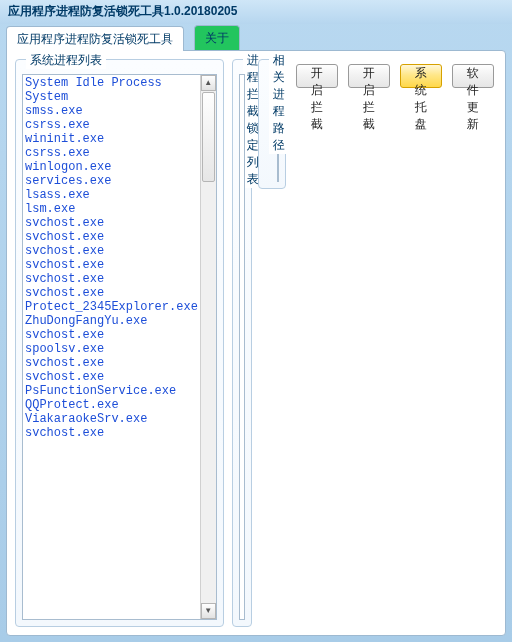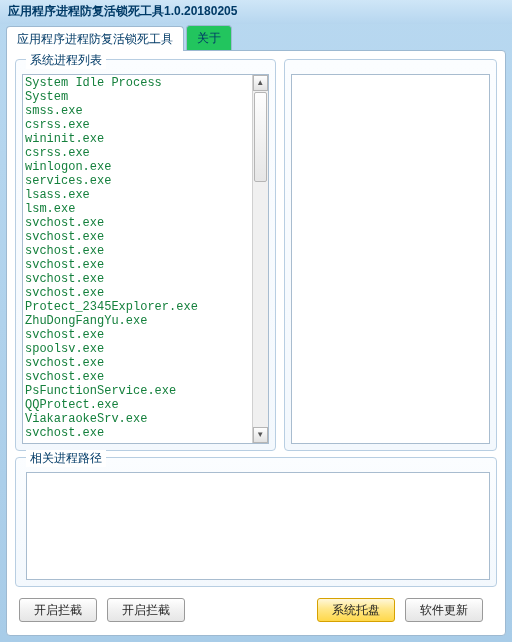--- a/index.html
+++ b/index.html
@@ -16,21 +16,21 @@
     font-size: 12px;
     font-weight: bold;
     color: #003a66;
     background: linear-gradient(to bottom, #cfe6f7, #b6d6ef);
   }
   .tabbar {
     height: 26px;
     display: flex;
     align-items: flex-end;
     padding: 0 6px;
-    gap: 0;
+    gap: 8px;
     font-family: Liberation Mono, monospace;
   }
   .tab {
     font-size: 12px;
     padding: 4px 10px 3px 10px;
     border: 1px solid #9db9d1;
     border-bottom: none;
     border-radius: 4px 4px 0 0;
     background: #22c55e;
     color: #003a66;
@@ -44,21 +44,21 @@
     z-index: 2;
   }
   .client {
     flex: 1 1 auto;
     margin: 0 6px 6px 6px;
     background: #ffffff;
     border: 1px solid #9db9d1;
     border-radius: 0 4px 4px 4px;
     padding: 8px;
     display: flex;
-    flex-direction: column;
+    flex-direction: row;
     gap: 6px;
   }
   .row-top {
     flex: 1 1 auto;
     display: flex;
     gap: 8px;
     min-height: 0;
   }
   .groupbox {
     border: 1px solid #b8cee2;
@@ -89,21 +89,21 @@
     min-height: 0;
   }
   .listbox {
     flex: 1 1 auto;
     overflow: hidden;
     font-family: "SimSun", "Courier New", monospace;
     font-size: 12px;
     line-height: 14px;
     padding: 1px 2px;
     white-space: pre;
-    color: #15803d;
+    color: #1d4ed8;
   }
   .scrollbar {
     width: 16px;
     background: #f0f0f0;
     border-left: 1px solid #d0d0d0;
     position: relative;
   }
   .sb-btn {
     position: absolute;
     left: 0; right: 0;
@@ -121,21 +121,21 @@
     position: absolute;
     left: 1px; right: 1px;
     top: 17px;
     height: 90px;
     background: linear-gradient(to bottom, #fefefe, #e6e6e6);
     border: 1px solid #b5b5b5;
     border-radius: 2px;
   }
   .gb-path {
     height: 130px;
-    padding: 12px 4px 4px 8px;
+    padding: 12px 4px 4px 16px;
   }
   .pathbox {
     flex: 1 1 auto;
     margin: 2px;
     border: 1px solid #a8bccf;
     background: #ffffff;
   }
   .buttonbar {
     height: 34px;
     display: flex;
@@ -182,20 +182,21 @@
         <div class="listbox" id="process-list"><span class="proc-item">System Idle Process</span><span class="proc-item">System</span><span class="proc-item">smss.exe</span><span class="proc-item">csrss.exe</span><span class="proc-item">wininit.exe</span><span class="proc-item">csrss.exe</span><span class="proc-item">winlogon.exe</span><span class="proc-item">services.exe</span><span class="proc-item">lsass.exe</span><span class="proc-item">lsm.exe</span><span class="proc-item">svchost.exe</span><span class="proc-item">svchost.exe</span><span class="proc-item">svchost.exe</span><span class="proc-item">svchost.exe</span><span class="proc-item">svchost.exe</span><span class="proc-item">svchost.exe</span><span class="proc-item">Protect_2345Explorer.exe</span><span class="proc-item">ZhuDongFangYu.exe</span><span class="proc-item">svchost.exe</span><span class="proc-item">spoolsv.exe</span><span class="proc-item">svchost.exe</span><span class="proc-item">svchost.exe</span><span class="proc-item">PsFunctionService.exe</span><span class="proc-item">QQProtect.exe</span><span class="proc-item">ViakaraokeSrv.exe</span><span class="proc-item">svchost.exe</span></div>
         <div class="scrollbar">
           <div class="sb-btn sb-up">▲</div>
           <div class="sb-thumb"></div>
           <div class="sb-btn sb-down">▼</div>
         </div>
       </div>
     </div>
 
     <div class="groupbox gb-lock">
+      <div class="legend">进程拦截锁定列表</div>
       <div class="listbox-wrap">
         <div class="listbox" id="lock-list"></div>
       </div>
     </div>
 
   </div>
 
   <div class="groupbox gb-path">
     <div class="legend">相关进程路径</div>
     <div class="pathbox" id="path-list"></div>

